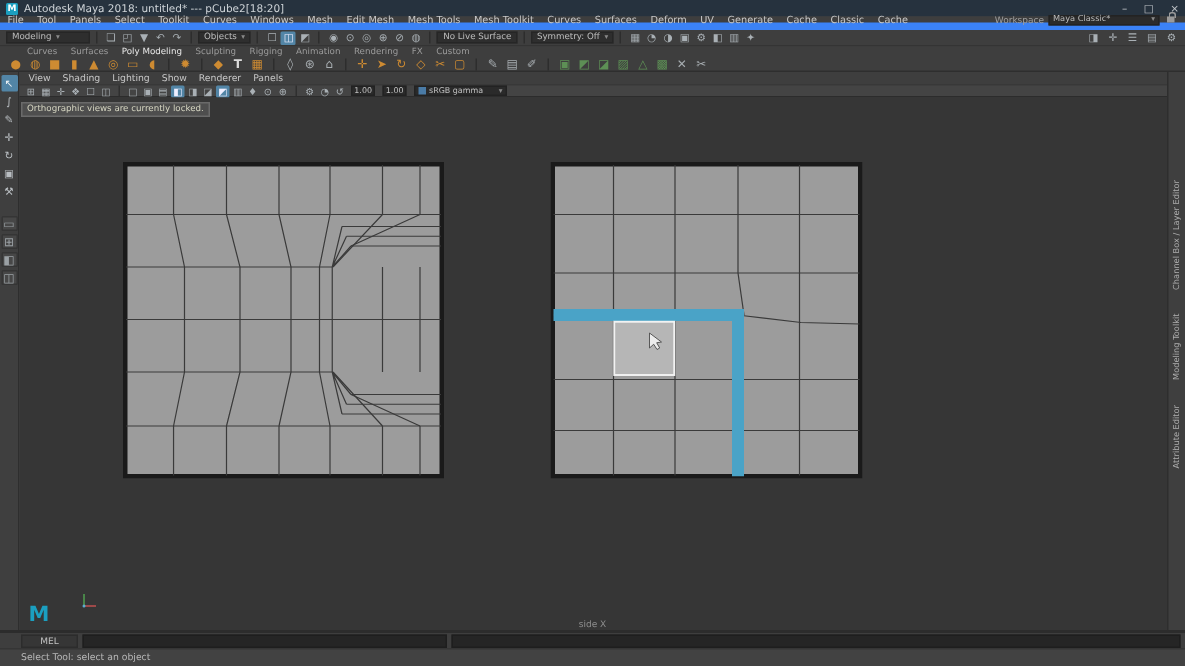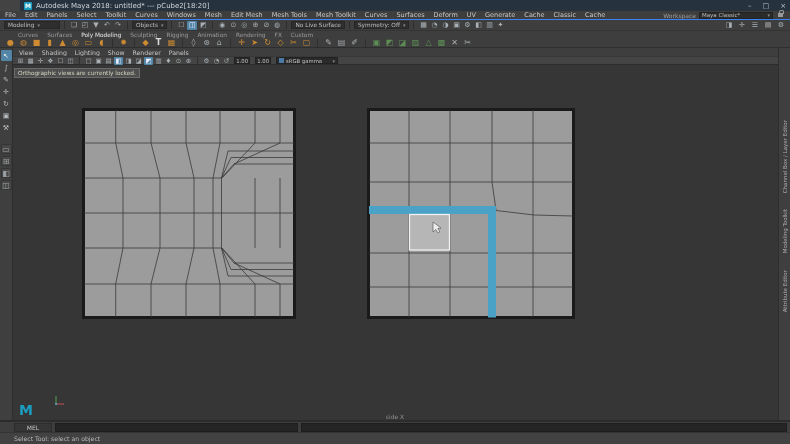--- a/index.html
+++ b/index.html
@@ -1,28 +1,28 @@
 <!DOCTYPE html>
 <html><head>
 <meta charset="utf-8">
 <style>
   * { box-sizing: border-box; margin: 0; padding: 0; }
   html,body { width:790px; height:444px; overflow:hidden; background:#434343;
     font-family:"DejaVu Sans", sans-serif; color:#c4c4c4; }
 
   
-  .titlebar { height:11px; background:#26323e; display:flex; align-items:center; padding:0 4px;margin-left:20px; }
+  .titlebar { height:11px; background:#26323e; display:flex; align-items:center; padding:0 4px; }
   .maya-logo { width:8px; height:8px; background:#1b9fc0; color:#fff; font-size:6px; font-weight:bold;
     display:flex; align-items:center; justify-content:center; border-radius:1px; margin-right:4px; }
   .win-title { font-size:7px; color:#cfd4d8; white-space:nowrap; }
   .win-controls { margin-left:auto; display:flex; gap:11px; }
   .win-controls span { font-size:7px; color:#c0c4c8; cursor:default; }
 
   
-  .menubar { height:9px; background:#3e3e3e; display:flex; align-items:center; padding:0 5px; border-bottom:1px solid #3b82f6; }
+  .menubar { height:9px; background:#3e3e3e; display:flex; align-items:center; padding:0 5px; border-bottom:5px solid #3b82f6; }
   .menus { display:flex; gap:9px; }
   .menu-item { font-size:6.5px; color:#c9c9c9; white-space:nowrap; }
   .workspace { margin-left:auto; display:flex; align-items:center; gap:3px; }
   .ws-label { font-size:6px; color:#9f9f9f; }
   .ws-select { width:74px; height:7px; background:#2b2b2b; border:1px solid #232323; font-size:5.5px;
     color:#bdbdbd; display:flex; align-items:center; padding:0 2px; }
   .ws-select .caret { margin-left:auto; font-size:5px; color:#8a8a8a; }
   .lock { width:5px; height:4px; background:#9a9a9a; position:relative; margin:0 2px; }
   .lock::before { content:''; position:absolute; top:-3px; left:0.5px; width:3px; height:3px;
     border:1px solid #9a9a9a; border-bottom:none; border-radius:2px 2px 0 0; }
@@ -111,21 +111,21 @@
     <span>–</span>
     <span>□</span>
     <span>×</span>
   </span>
 </div>
 
 <div class="menubar">
   <div class="menus">
 
   <span class="menu-item">File</span>
-      <span class="menu-item">Edit</span>
+      <span class="menu-item">Tool</span>
       <span class="menu-item">Panels</span>
       <span class="menu-item">Select</span>
       <span class="menu-item">Toolkit</span>
       <span class="menu-item">Curves</span>
       <span class="menu-item">Windows</span>
       <span class="menu-item">Mesh</span>
       <span class="menu-item">Edit Mesh</span>
       <span class="menu-item">Mesh Tools</span>
       <span class="menu-item">Mesh Toolkit</span>
       <span class="menu-item">Curves</span>

